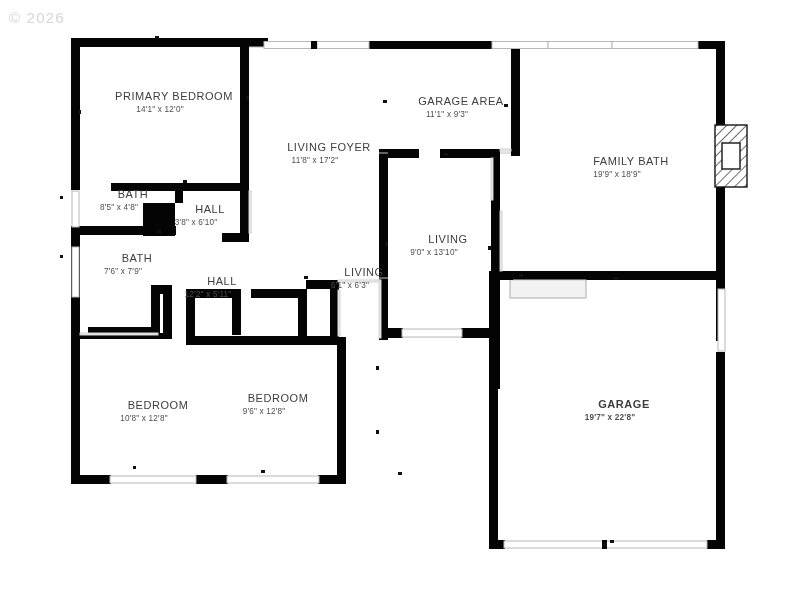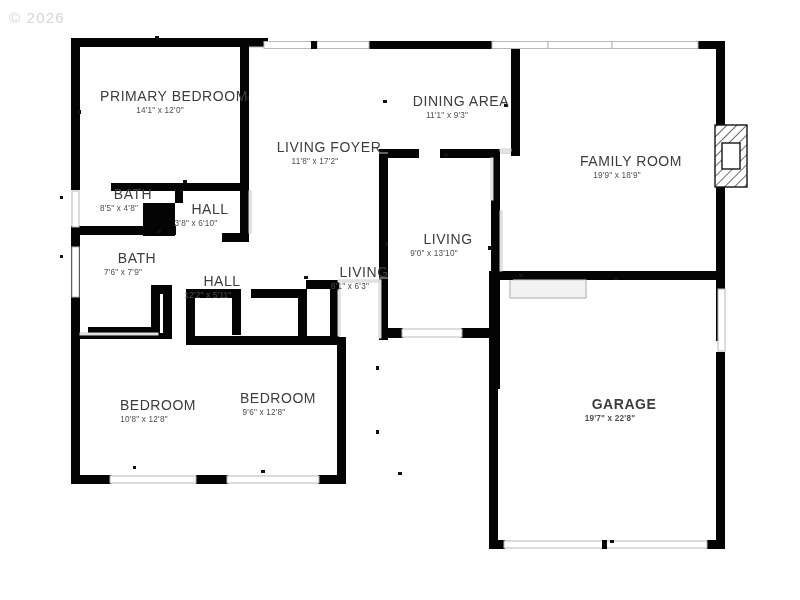--- a/index.html
+++ b/index.html
@@ -37,21 +37,21 @@
     position: absolute;
     text-align: center;
     color: #4a4a4a;
     line-height: 1.32;
     white-space: nowrap;
     transform: translate(-50%, -50%);
     pointer-events: none;
   }
   .room-name {
     display: block;
-    font-size: 14px;
+    font-size: 11px;
     letter-spacing: 0.55px;
     color: #3d3d3d;
     margin-left: 28px;
   }
   .room-dims {
     display: block;
     font-size: 8.2px;
     letter-spacing: 0.2px;
     color: #4e4e4e;
     margin-top: 1px;
@@ -271,31 +271,31 @@
     <span class="room-name">LIVING FOYER</span>
     <span class="room-dims">11'8" x 17'2"</span>
   </div>
 
   <div class="room-label" style="left:350px; top:278px;">
     <span class="room-name">LIVING</span>
     <span class="room-dims">6'1" x 6'3"</span>
   </div>
 
   <div class="room-label" style="left:447px; top:107px;">
-    <span class="room-name">DINING AREA</span>
+    <span class="room-name">GARAGE AREA</span>
     <span class="room-dims">11'1" x 9'3"</span>
   </div>
 
   <div class="room-label" style="left:434px; top:245px;">
     <span class="room-name">LIVING</span>
     <span class="room-dims">9'0" x 13'10"</span>
   </div>
 
   <div class="room-label" style="left:617px; top:167px;">
-    <span class="room-name">FAMILY ROOM</span>
+    <span class="room-name">FAMILY BATH</span>
     <span class="room-dims">19'9" x 18'9"</span>
   </div>
 
   <div class="room-label" style="left:144px; top:411px;">
     <span class="room-name">BEDROOM</span>
     <span class="room-dims">10'8" x 12'8"</span>
   </div>
 
   <div class="room-label" style="left:264px; top:404px;">
     <span class="room-name">BEDROOM</span>

